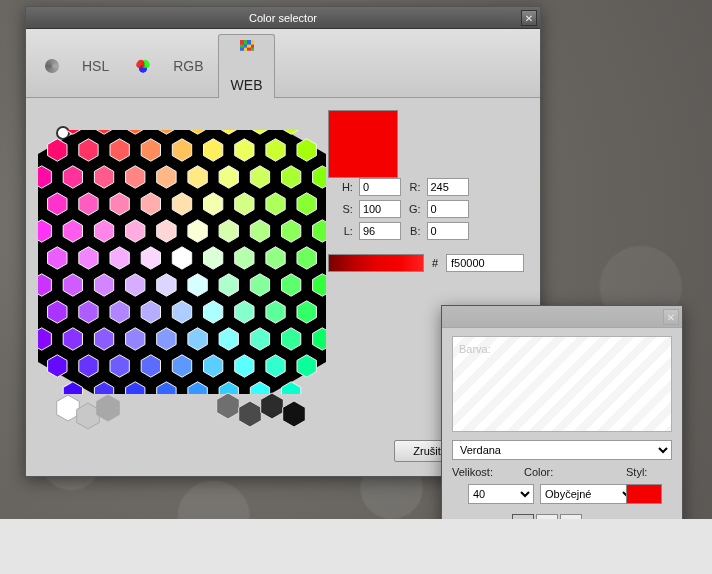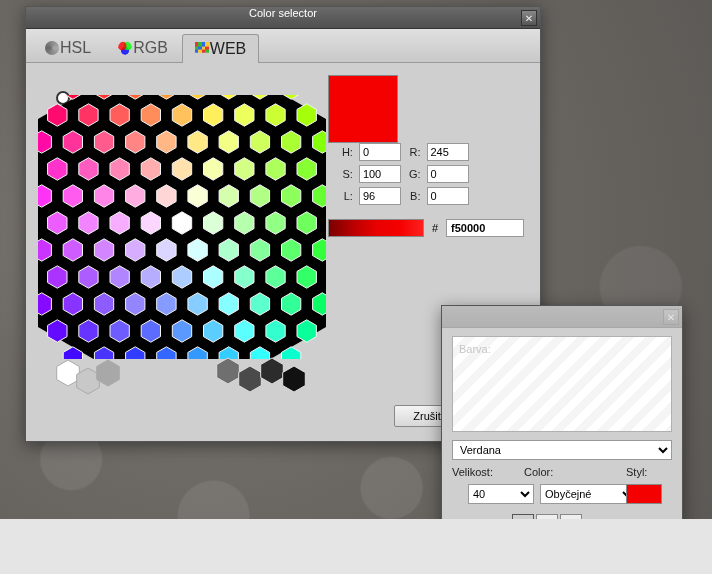--- a/index.html
+++ b/index.html
@@ -22,41 +22,41 @@
   }
 
   .dialog {
     position: absolute;
     background: linear-gradient(to bottom, #e8e8e8, #d8d8d8);
     border: 1px solid #555;
     box-shadow: 0 4px 16px rgba(0,0,0,0.45);
   }
   .titlebar {
     height: 22px; background: linear-gradient(to bottom, #6a6a6a, #4f4f4f);
-    color: #fff; font-size: 11px; display:flex; justify-content:center;
+    color: #fff; font-size: 11px; display:flex; align-items:center; justify-content:center;
     position:relative; border-bottom:1px solid #333;
   }
   .titlebar .close {
     position:absolute; right:3px; top:3px; width:16px; height:16px;
     background:linear-gradient(to bottom,#888,#555); border:1px solid #333;
     display:flex; align-items:center; justify-content:center; color:#eee; font-size:10px;
     cursor:pointer;
   }
   .dialog-body { background:#cfcfcf; }
 
   
   #color-dialog { left:25px; top:6px; width:516px; }
   #color-dialog .dialog-body { padding:0 0 8px 0; }
   .tabs { display:flex; background:linear-gradient(to bottom,#e0e0e0,#c8c8c8); padding:4px 6px 0 6px; border-bottom:1px solid #999; }
   .tab {
-    padding:5px 12px; font-size:16px; display:flex; align-items:center; gap:1px;
+    padding:5px 12px; font-size:14px; display:flex; align-items:center; gap:23px;
     border:1px solid transparent; border-bottom:none; cursor:pointer; color:#555;
     border-radius:3px 3px 0 0; margin-right:1px;
   }
-  .tab.active { background:#cfcfcf; border-color:#999; position:relative; top:1px; color:#222; }
+  .tab.active { background:#cfcfcf; border-color:#999; position:relative; top:1px; color:#222;flex-direction:column; }
   .tab-icon { width:14px; height:14px; position:relative; }
   .ic-hsl { border-radius:50%; background:conic-gradient(#888,#aaa,#888,#666,#888); }
   .ic-rgb { border-radius:50%; background:
     radial-gradient(circle at 30% 35%, rgba(255,0,0,.8) 30%, transparent 35%),
     radial-gradient(circle at 70% 35%, rgba(0,255,0,.8) 30%, transparent 35%),
     radial-gradient(circle at 50% 70%, rgba(0,0,255,.8) 30%, transparent 35%);
   }
   .ic-web { background:
     linear-gradient(90deg,#e33 25%,#3b3 25% 50%,#36e 50% 75%,#ec3 75%) 0 0/100% 33%,
     linear-gradient(90deg,#3b3 25%,#36e 25% 50%,#ec3 50% 75%,#e33 75%) 0 33%/100% 33%,
@@ -84,21 +84,21 @@
   .hsl-grid label { align-self:center; text-align:right; }
   .hsl-grid input {
     width:42px; height:18px; font-size:11px; border:1px solid #999; background:#fff; padding:0 3px;
   }
   .hex-row { margin-top:14px; display:flex; align-items:center; gap:8px; }
   .grad-bar {
     width:96px; height:18px; border:1px solid #888;
     background: linear-gradient(90deg,#7a0000,#b80000,#e80000,#f50000,#ff2020);
   }
   .hash { font-size:11px; }
-  .hex-row input { width:78px; height:18px; font-size:11px; border:1px solid #999; padding:0 4px;font-weight:bold; }
+  .hex-row input { width:78px; height:18px; font-size:11px; border:1px solid #999; padding:0 4px; }
 
   .dialog-buttons {
     display:flex; justify-content:flex-end; gap:0; padding:6px 14px 6px;
   }
   .btn {
     min-width:66px; height:22px; font-size:11px;
     background:linear-gradient(to bottom,#f4f4f4,#d8d8d8);
     border:1px solid #888; border-radius:2px; cursor:pointer; padding:0 10px;
   }
 

